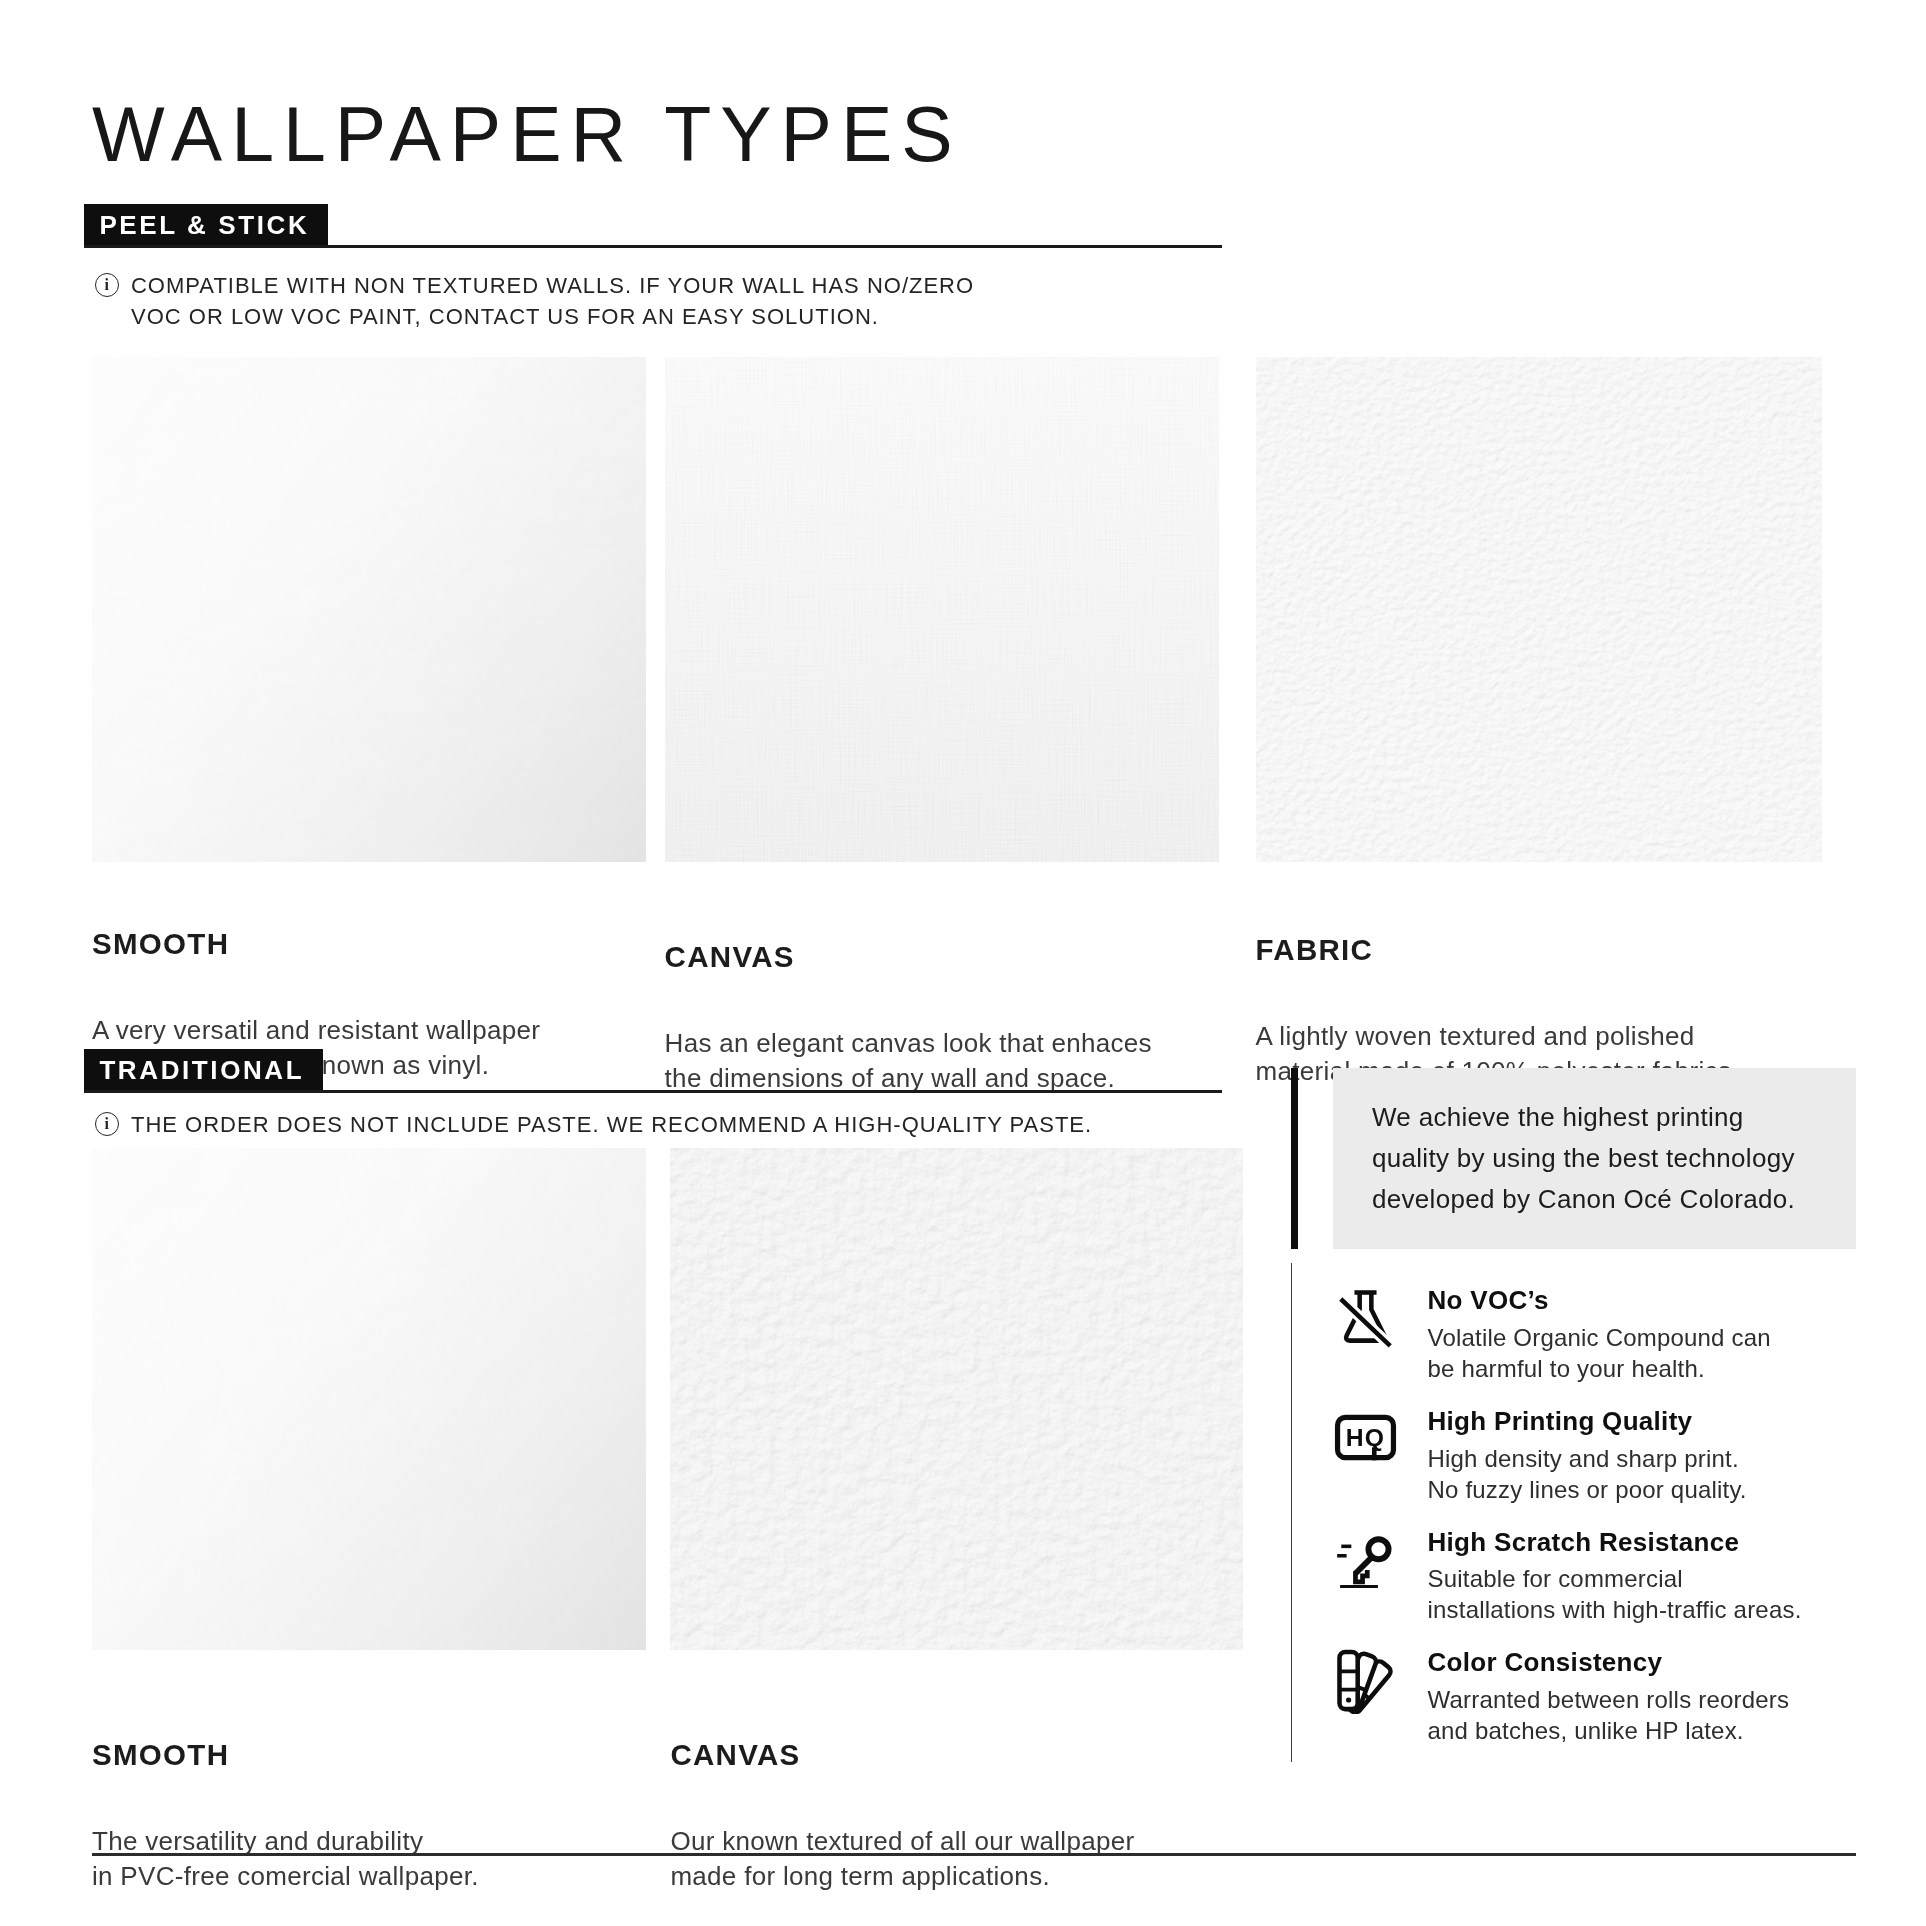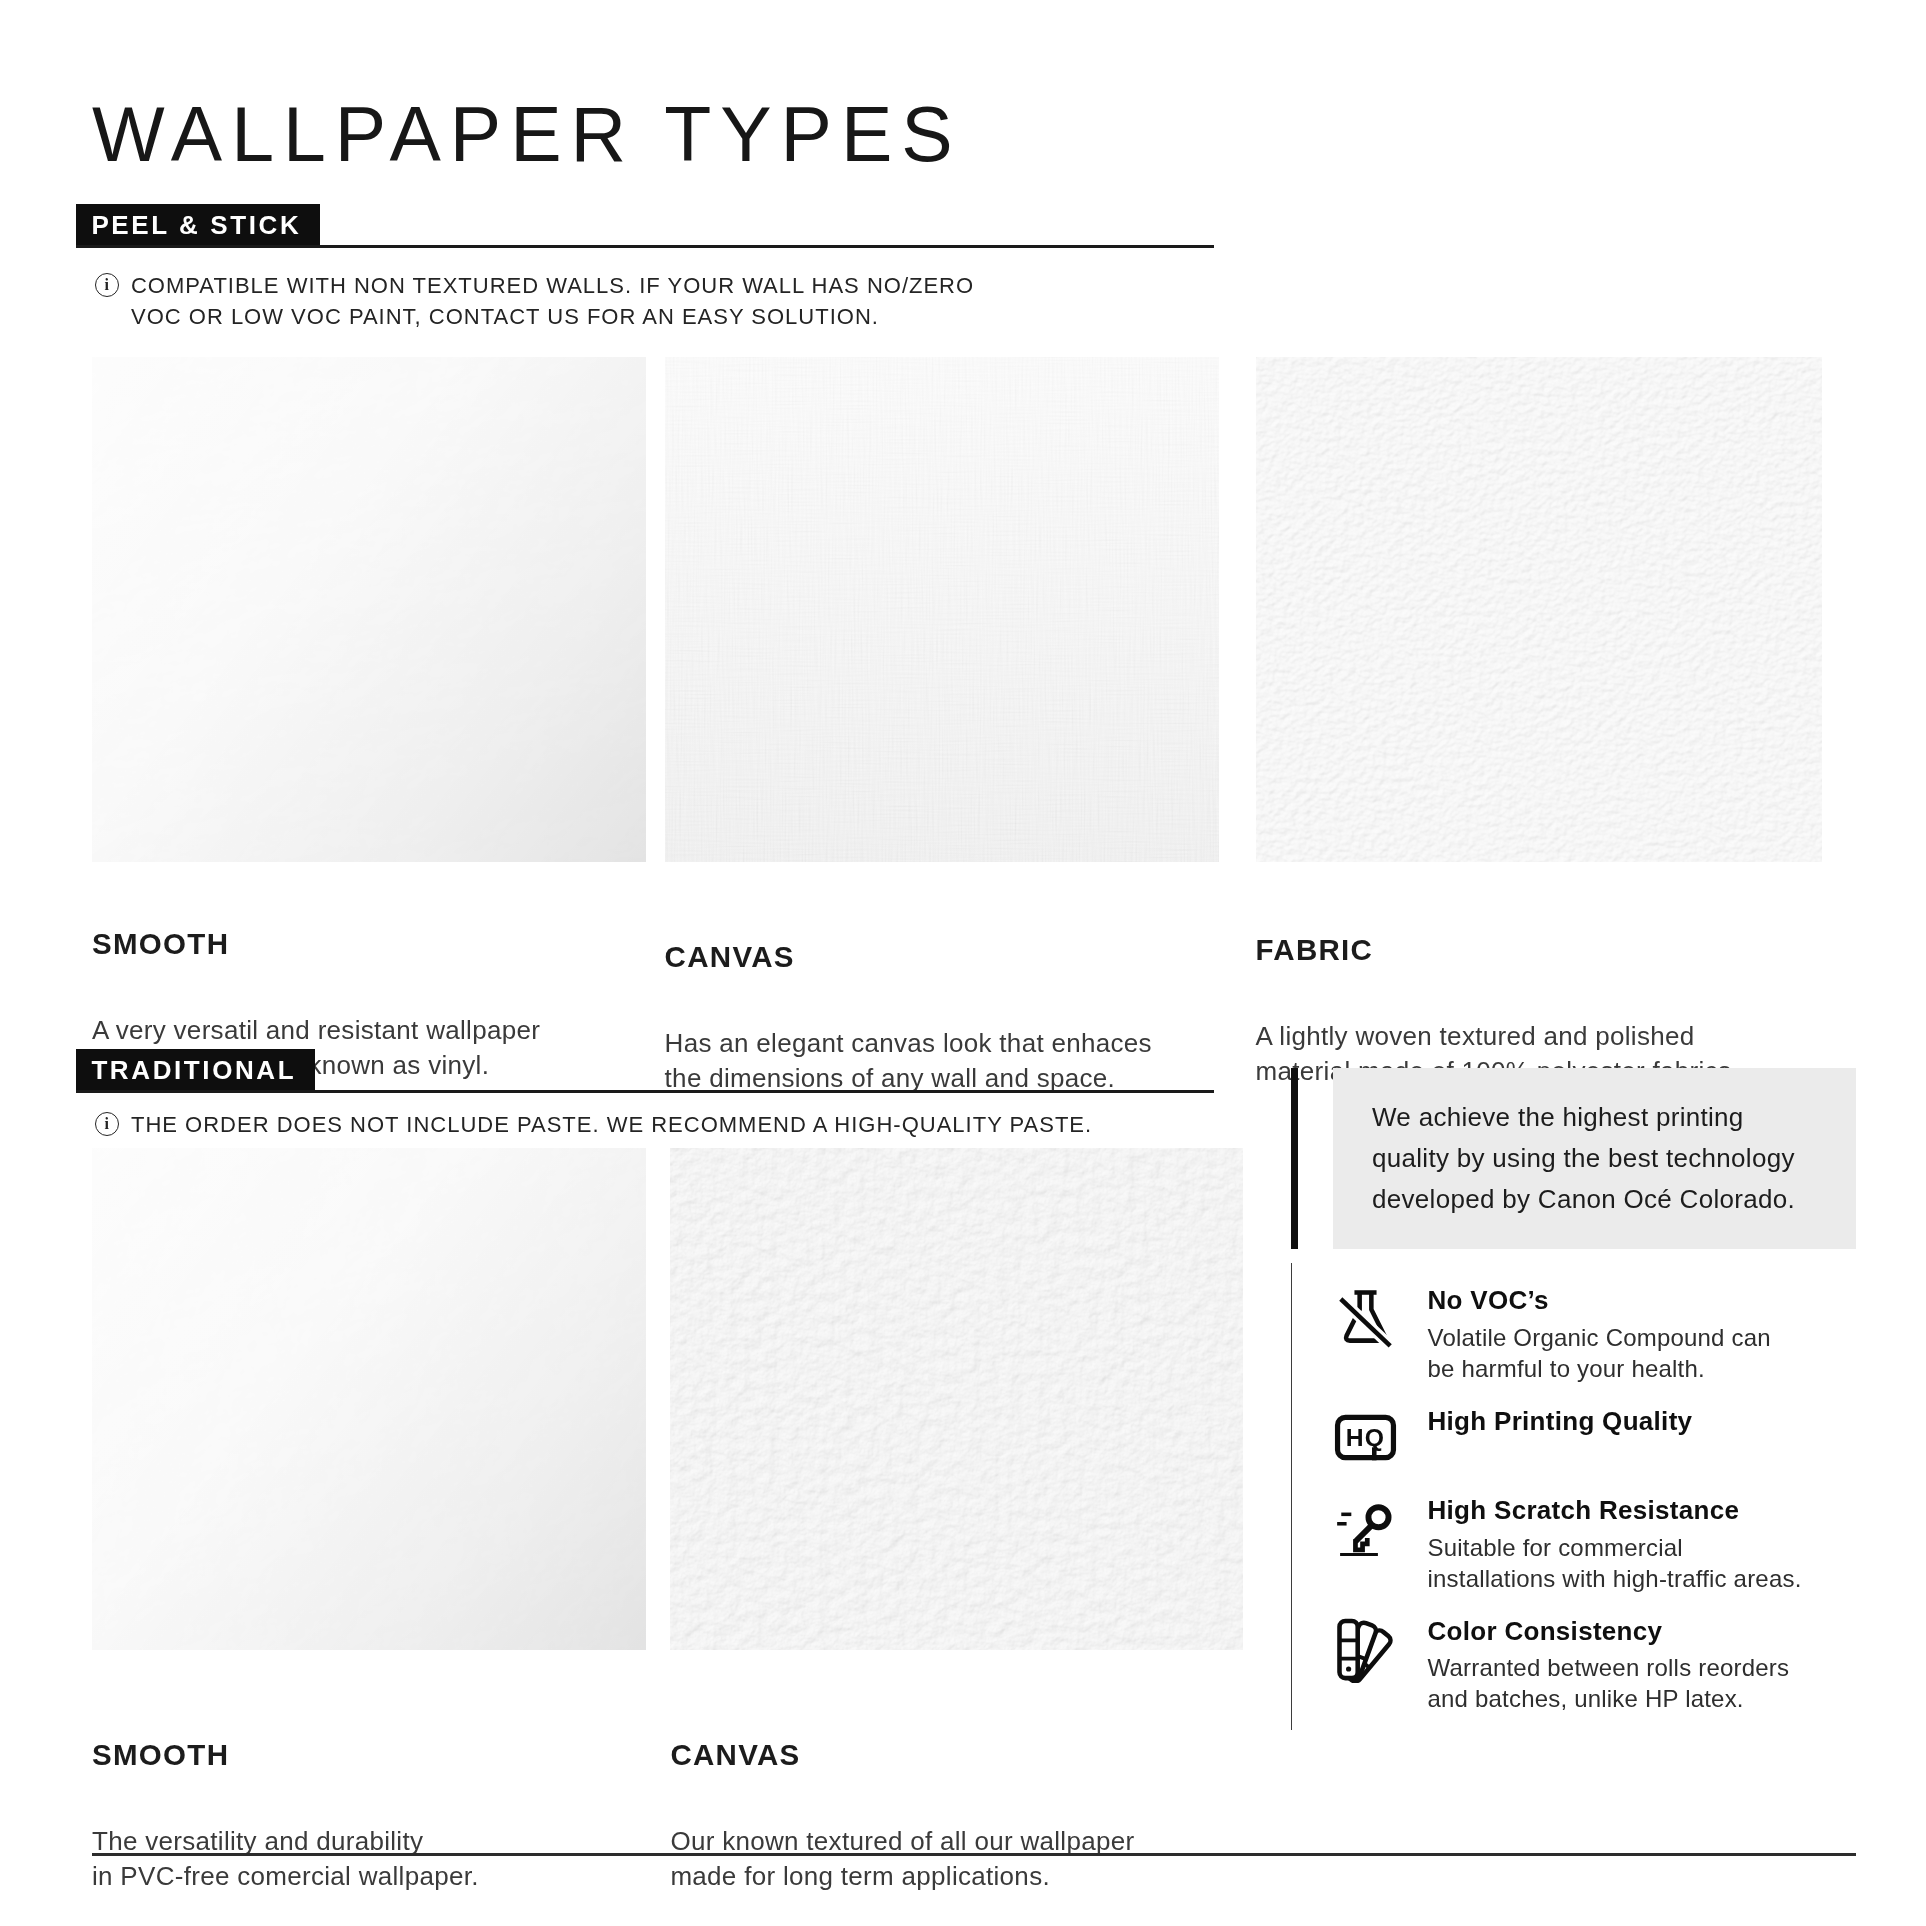--- a/index.html
+++ b/index.html
@@ -5,21 +5,21 @@
   * { margin:0; padding:0; box-sizing:border-box; }
   html,body { background:#ffffff; }
   body { width:1926px; height:1926px; font-family:"Liberation Sans", sans-serif; color:#1b1b1b; }
   .page { position:relative; width:1926px; height:1926px; overflow:hidden; background:#ffffff; }
 
   
   .main-title { position:absolute; left:92px; top:90px; width:1464px; text-align:left;
     font-size:77px; font-weight:400; letter-spacing:9px; color:#171717; }
 
   
-  .section-header { position:absolute; left:76px; width:1138px; border-bottom:3.9px solid #1a1a1a;
+  .section-header { position:absolute; left:84px; width:1138px; border-bottom:3.9px solid #1a1a1a;
     display:flex; align-items:flex-end; }
   #ps-header { top:204px; }
   #trad-header { top:1049px; }
   .badge { background:#0e0e0e; color:#ffffff; font-size:26px; font-weight:600;
     letter-spacing:2.6px; padding:8.3px 19px 7px 15.4px; line-height:1; }
 
   
   .note { position:absolute; display:flex; gap:11.6px; align-items:flex-start;
     font-size:22px; letter-spacing:1px; color:#242424; line-height:31px; font-weight:400; }
   #ps-note { left:95px; top:270px; }
@@ -326,20 +326,22 @@
       <div class="feature">
         <div class="f-icon">
           <svg viewBox="0 0 100 100" xmlns="http://www.w3.org/2000/svg">
             <rect x="7" y="16" width="86" height="62" rx="12" fill="none" stroke="#0d0d0d" stroke-width="8"></rect>
             <text x="50" y="60" text-anchor="middle" font-family="Liberation Sans, sans-serif" font-size="38" font-weight="bold" fill="#0d0d0d" letter-spacing="2">HQ</text>
             <rect x="60" y="62" width="7" height="20" fill="#0d0d0d"></rect>
           </svg>
         </div>
         <div class="f-text">
           <div class="f-title">High Printing Quality</div>
+          <div class="f-desc">High density and sharp print.
+No fuzzy lines or poor quality.</div>
         </div>
       </div>
 
       <div class="feature">
         <div class="f-icon">
           <svg viewBox="0 0 110 100" xmlns="http://www.w3.org/2000/svg" fill="none" stroke="#0d0d0d">
             <circle cx="77" cy="31" r="17" stroke-width="10"></circle>
             <path d="M65 45 L38 72" stroke-width="10"></path>
             <path d="M38 68 V86 H50 V76 H58 V66" stroke-width="8" stroke-linejoin="miter"></path>
             <path d="M14 26 H31" stroke-width="6"></path>

